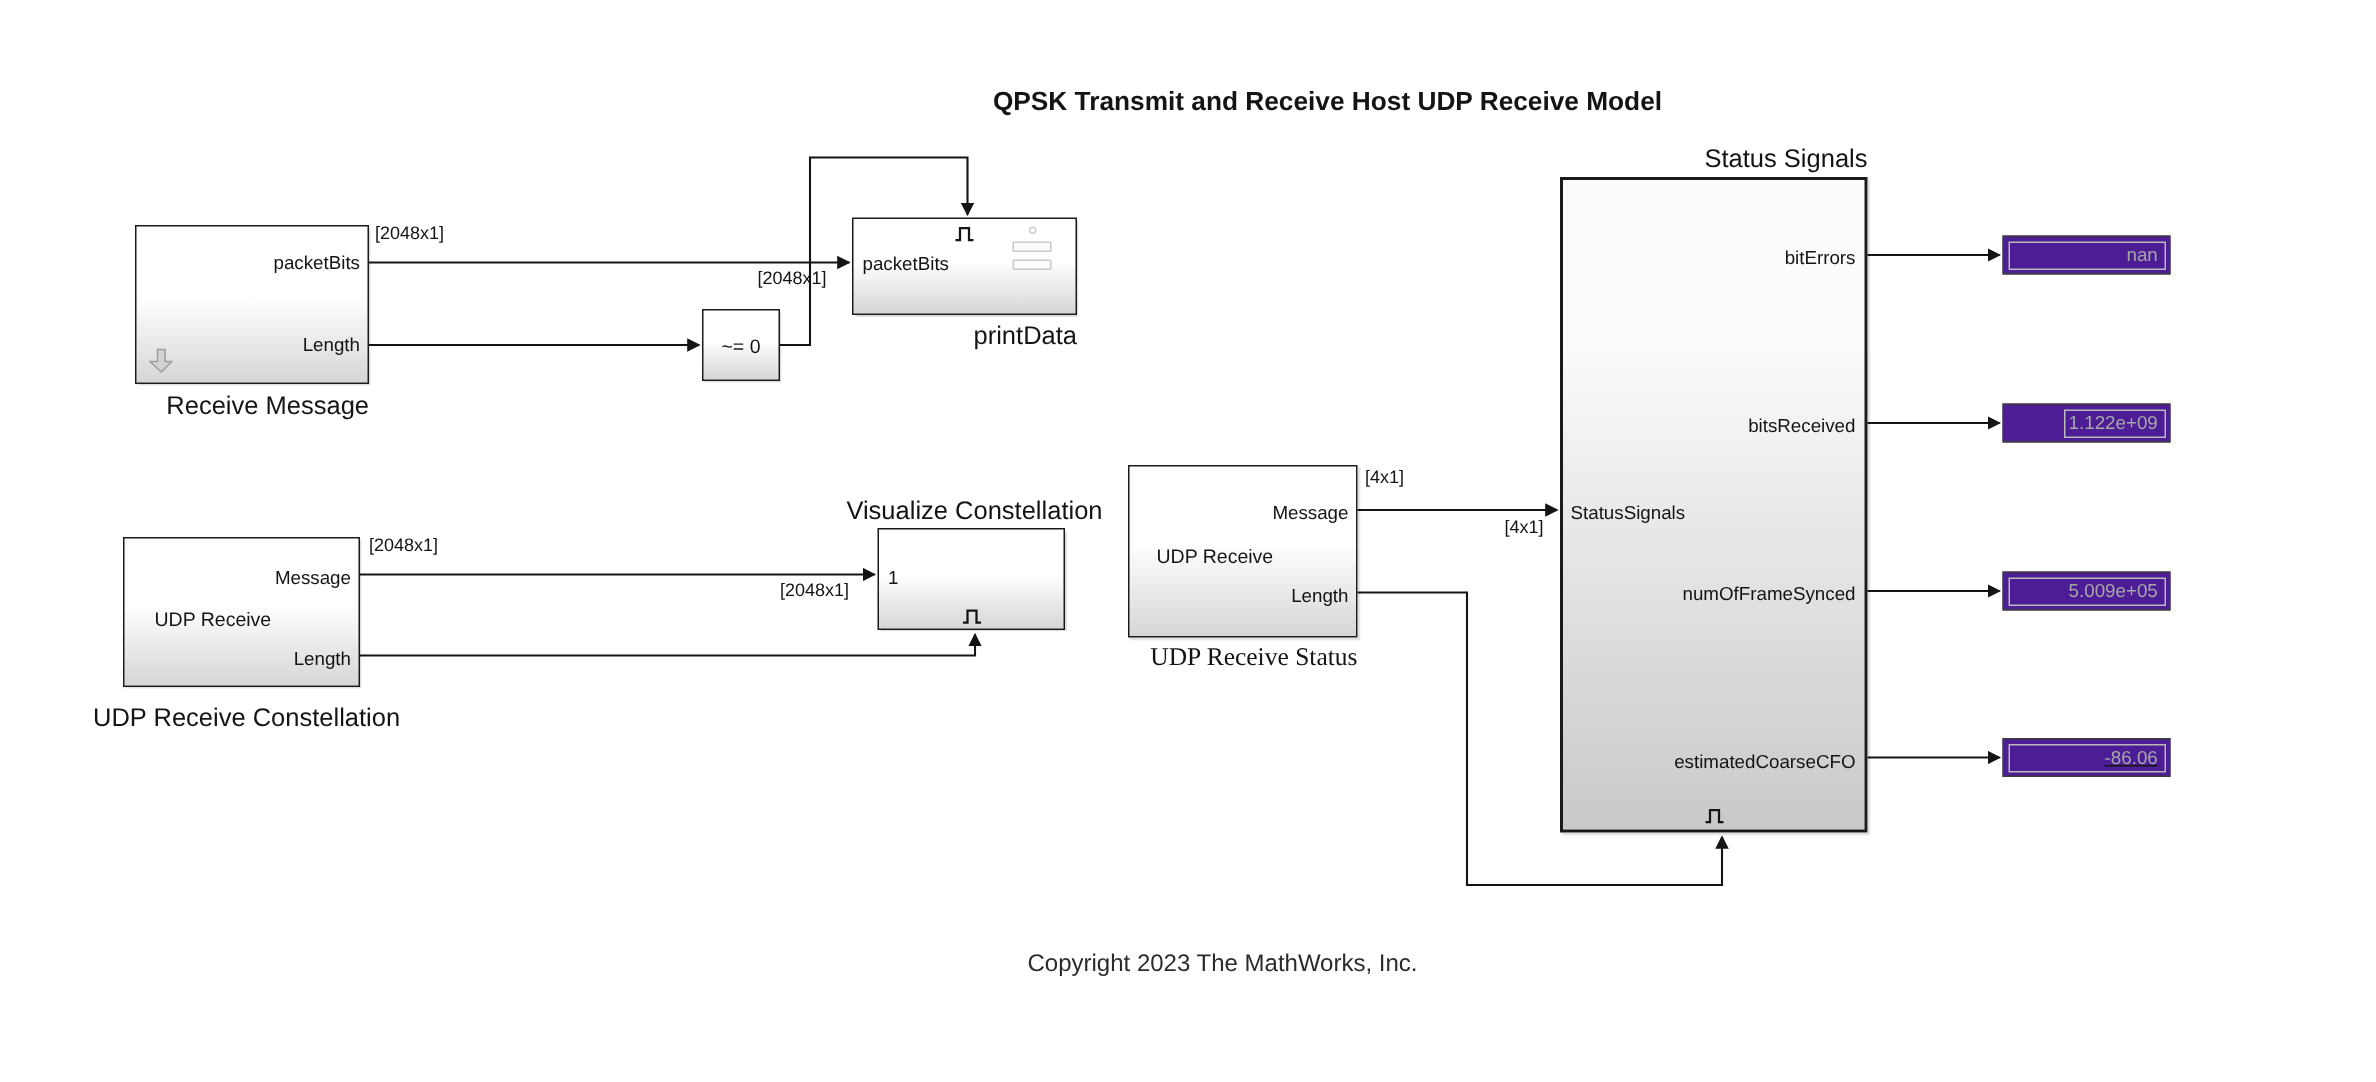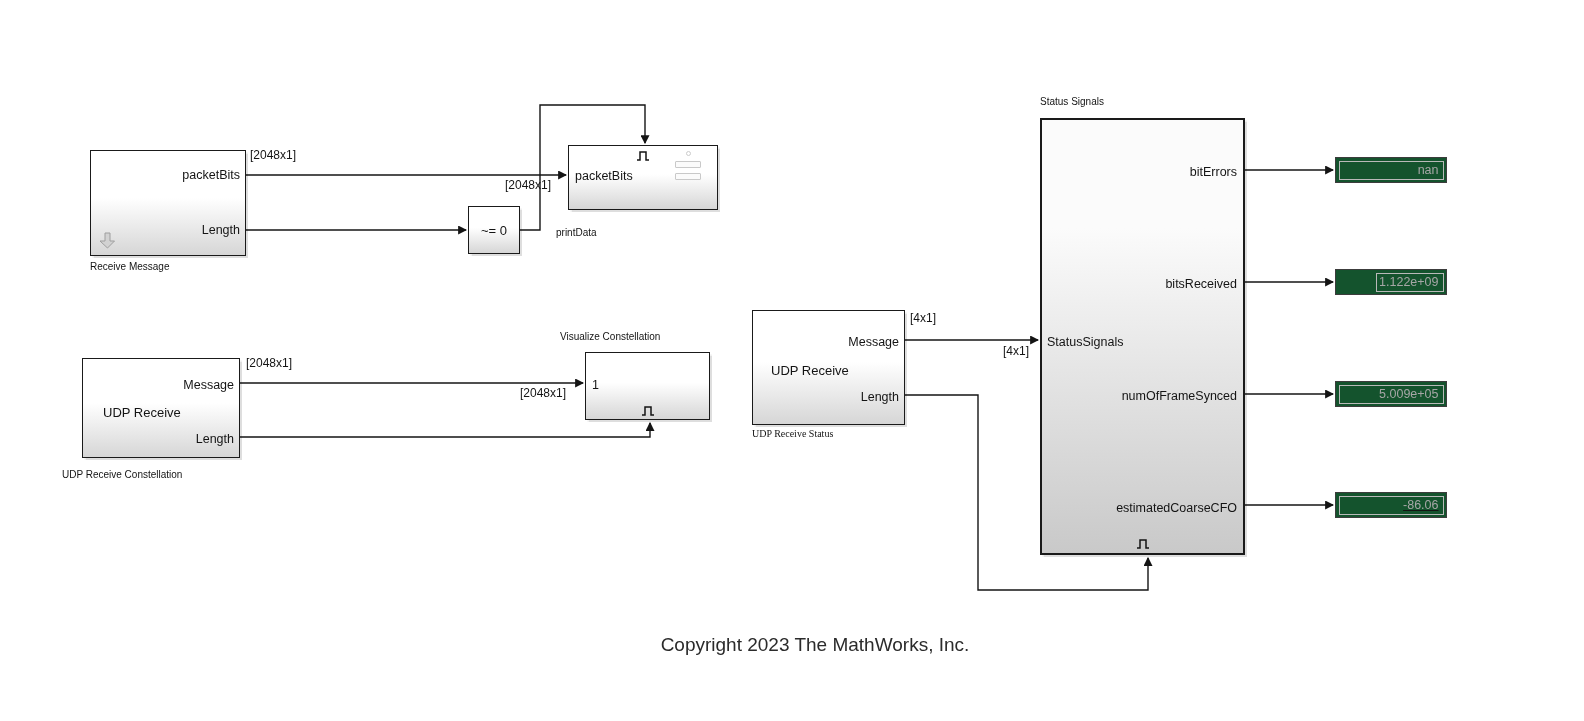--- a/index.html
+++ b/index.html
@@ -16,47 +16,48 @@
   .block { position:absolute; z-index:2; border:1.5px solid #1a1a1a;
            background:linear-gradient(180deg,#ffffff 45%,#d6d6d6 100%);
            box-shadow:1.5px 1.5px 1px rgba(0,0,0,0.13); }
   .block.big { border-width:2px; background:linear-gradient(180deg,#fbfbfb 25%,#c9c9c9 100%); }
 
   .port-label { position:absolute; font-size:12.5px; white-space:nowrap; color:#141414; }
   .inner-text { position:absolute; font-size:13px; white-space:nowrap; color:#141414; }
   .center-text { display:flex; width:100%; height:100%; align-items:center; justify-content:center;
                  font-size:13px; }
 
-  .block-label { position:absolute; z-index:2; font-size:10px; text-align:left; white-space:nowrap; }
+  .block-label { position:absolute; z-index:2; font-size:17px; text-align:right; white-space:nowrap; }
 
   .signal-label { position:absolute; z-index:3; font-size:12px; white-space:nowrap; color:#141414; }
 
   .trigger-icon { position:absolute; line-height:0; }
 
   .down-arrow { position:absolute; left:8px; bottom:6px; line-height:0; }
 
   .printdata-deco { position:absolute; right:16px; top:5px; display:flex; flex-direction:column;
                     align-items:center; gap:5px; }
   .deco-circle { width:5px; height:5px; border:1px solid #cccccc; border-radius:50%; background:#fff; }
   .deco-bar { width:26px; height:7px; border:1px solid #c9c9c9; background:#fbfbfb; border-radius:1px; }
 
   .display { position:absolute; z-index:2; width:112px; height:26px; border:1.5px solid #3c3c3c;
-             background:#14532d; padding:2.5px; }
+             background:#4c1d95; padding:2.5px; }
   .display-inner { width:100%; height:100%; border:1px solid #b9b9b9; display:flex; align-items:center;
                    justify-content:flex-end; padding-right:4px; font-size:12.5px; color:#a6a6a6;
                    overflow:hidden; white-space:nowrap; }
 
   .copyright { position:absolute; left:815px; top:634px; transform:translateX(-50%);
-               font-size:19px; color:#2b2b2b; white-space:nowrap; }
+               font-size:16px; color:#2b2b2b; white-space:nowrap; }
 </style>
 </head>
 <body>
 
 <div id="canvas">
 
+  <div class="diagram-title">QPSK Transmit and Receive Host UDP Receive Model</div>
 
   <svg class="wires" width="1584" height="721">
     <defs>
       <marker id="arr" viewBox="0 0 8 8" refX="7" refY="4" markerWidth="9" markerHeight="9" markerUnits="userSpaceOnUse" orient="auto">
         <path d="M0,0 L8,4 L0,8 Z" fill="#141414"></path>
       </marker>
     </defs>
     <polyline points="246,175 566,175"></polyline>
     <polyline points="246,230 466,230"></polyline>
     <polyline points="520,230 540,230 540,105 645,105 645,143"></polyline>
@@ -91,21 +92,21 @@
         <polyline points="2,10 5,10 5,2 11,2 11,10 14,10" fill="none" stroke="#141414" stroke-width="1.5"></polyline>
       </svg>
     </span>
     <span class="port-label" style="left:6px; top:23px;">packetBits</span>
     <span class="printdata-deco">
       <span class="deco-circle"></span>
       <span class="deco-bar"></span>
       <span class="deco-bar"></span>
     </span>
   </div>
-  <div class="block-label" style="left:556px; top:214px; width:150px;margin-top:13px;">printData</div>
+  <div class="block-label" style="left:568px; top:214px; width:150px;">printData</div>
 
   <div class="block" style="left:82px; top:358px; width:158px; height:100px;">
     <span class="port-label" style="right:5px; top:19px;">Message</span>
     <span class="inner-text" style="left:20px; top:46px;">UDP Receive</span>
     <span class="port-label" style="right:5px; top:73px;">Length</span>
   </div>
   <div class="block-label" style="left:62px; top:469px; width:198px;">UDP Receive Constellation</div>
 
   <div class="block-label" style="left:560px; top:331px; width:175px;">Visualize Constellation</div>
   <div class="block" style="left:585px; top:352px; width:125px; height:68px;">

